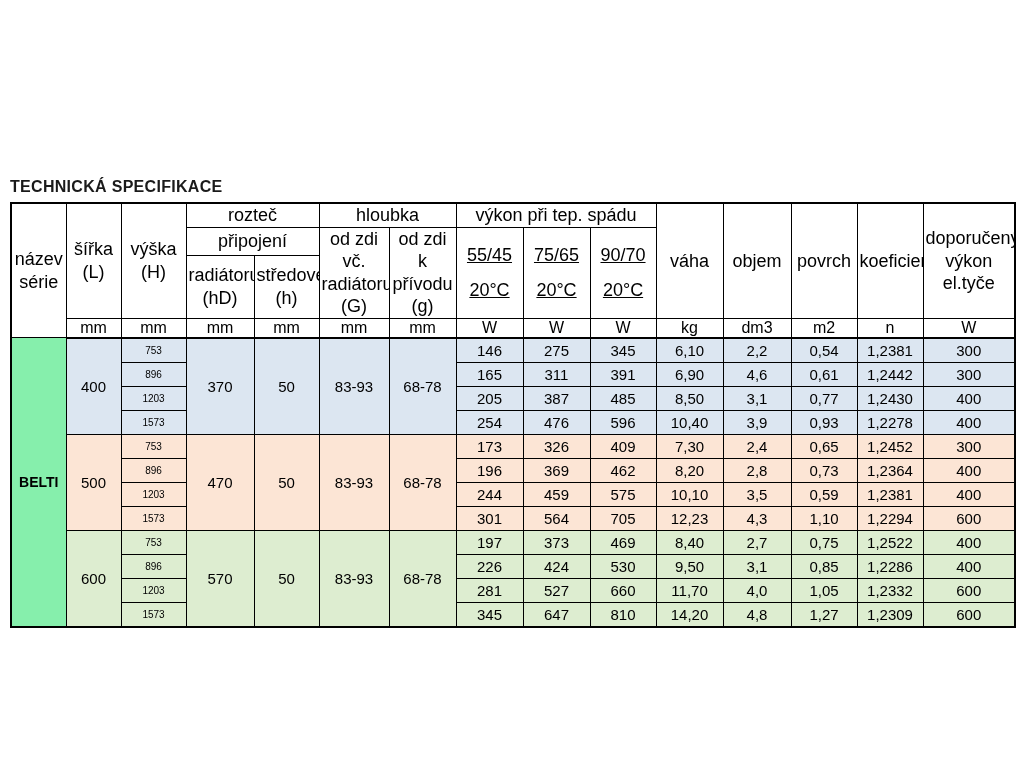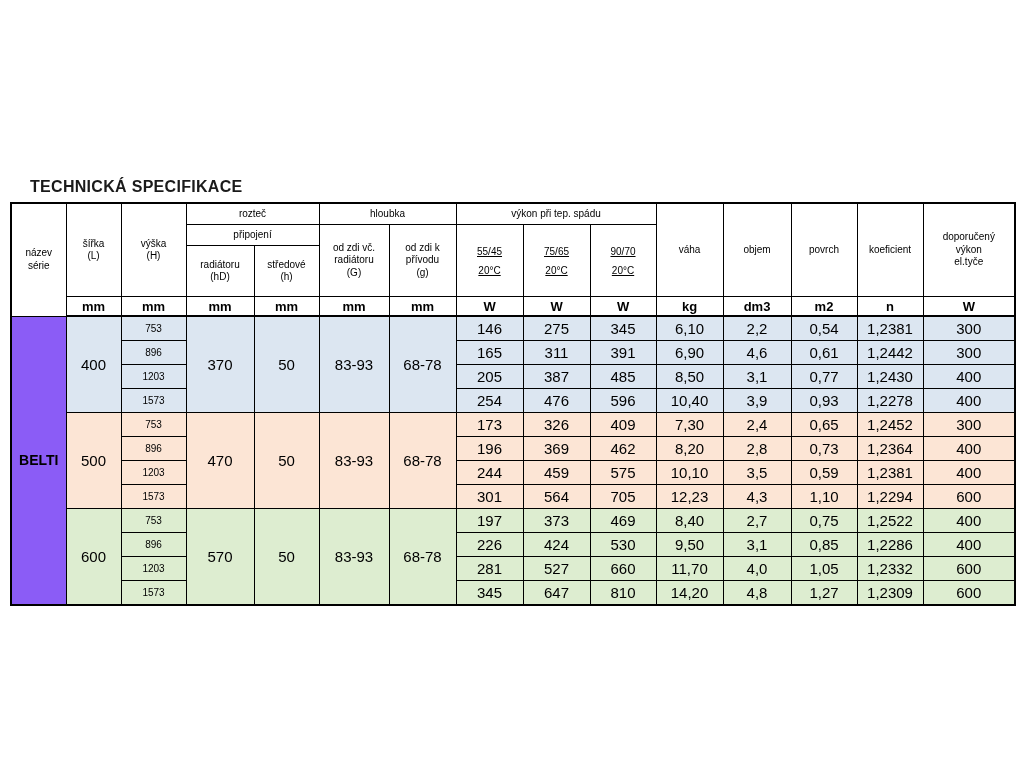--- a/index.html
+++ b/index.html
@@ -2,43 +2,43 @@
 <html style="--g1: #dce6f1; --g2: #fce5d5; --g3: #ddedd0;"><head>
 <meta charset="utf-8">
 <style>
   html, body { margin: 0; padding: 0; background: #ffffff; }
   body {
     width: 1024px; height: 768px; position: relative;
     font-family: "Liberation Sans", sans-serif; color: #000;
   }
   .title {
     position: absolute; left: 10px; top: 178px;
-    font-size: 16px; font-weight: bold; letter-spacing: 0.3px; color: #1a1a1a; margin-left: 20px;
+    font-size: 16px; font-weight: bold; letter-spacing: 0.3px; color: #1a1a1a;
   }
   table.spec-table {
     position: absolute; left: 10px; top: 202px;
     border-collapse: collapse; table-layout: fixed; width: 1004px;
     border: 2px solid #000;
   }
   .spec-table td {
     border: 1px solid #000; text-align: center; vertical-align: middle;
     padding: 0 2px; overflow: hidden;
   }
-  .hdr  { font-size: 10px; line-height: 1.25; }
+  .hdr  { font-size: 18px; line-height: 1.25; }
   .pre  { white-space: pre-line; }
   .top  { vertical-align: top; padding-top: 3px; }
   .temp { line-height: 1.9; text-decoration: underline; }
   tr.hA td { height: 20px; }
   tr.hB td { height: 20px; }
   tr.hC td { height: 50px; }
-  tr.units td { height: 18px; font-size: 13px; border-bottom-width: 2px; font-weight: bold; }
+  tr.units td { height: 18px; font-size: 16px; border-bottom-width: 2px; }
   tr.body td { height: 23px; }
   .num { font-size: 15px; }
   .vy  { font-size: 10px; }
-  .belti { font-size: 14px; font-weight: bold; background: #8b5cf6; }
+  .belti { font-size: 14px; font-weight: bold; background: #86efac; }
   .bl2 { border-left-width: 2px; }
   .g-blue  { background: var(--g1, #dce6f1); }
   .g-peach { background: var(--g2, #fce5d5); }
   .g-green { background: var(--g3, #ddedd0); }
 </style>
 </head>
 <body>
 
 <div class="title">TECHNICKÁ SPECIFIKACE</div>
 

